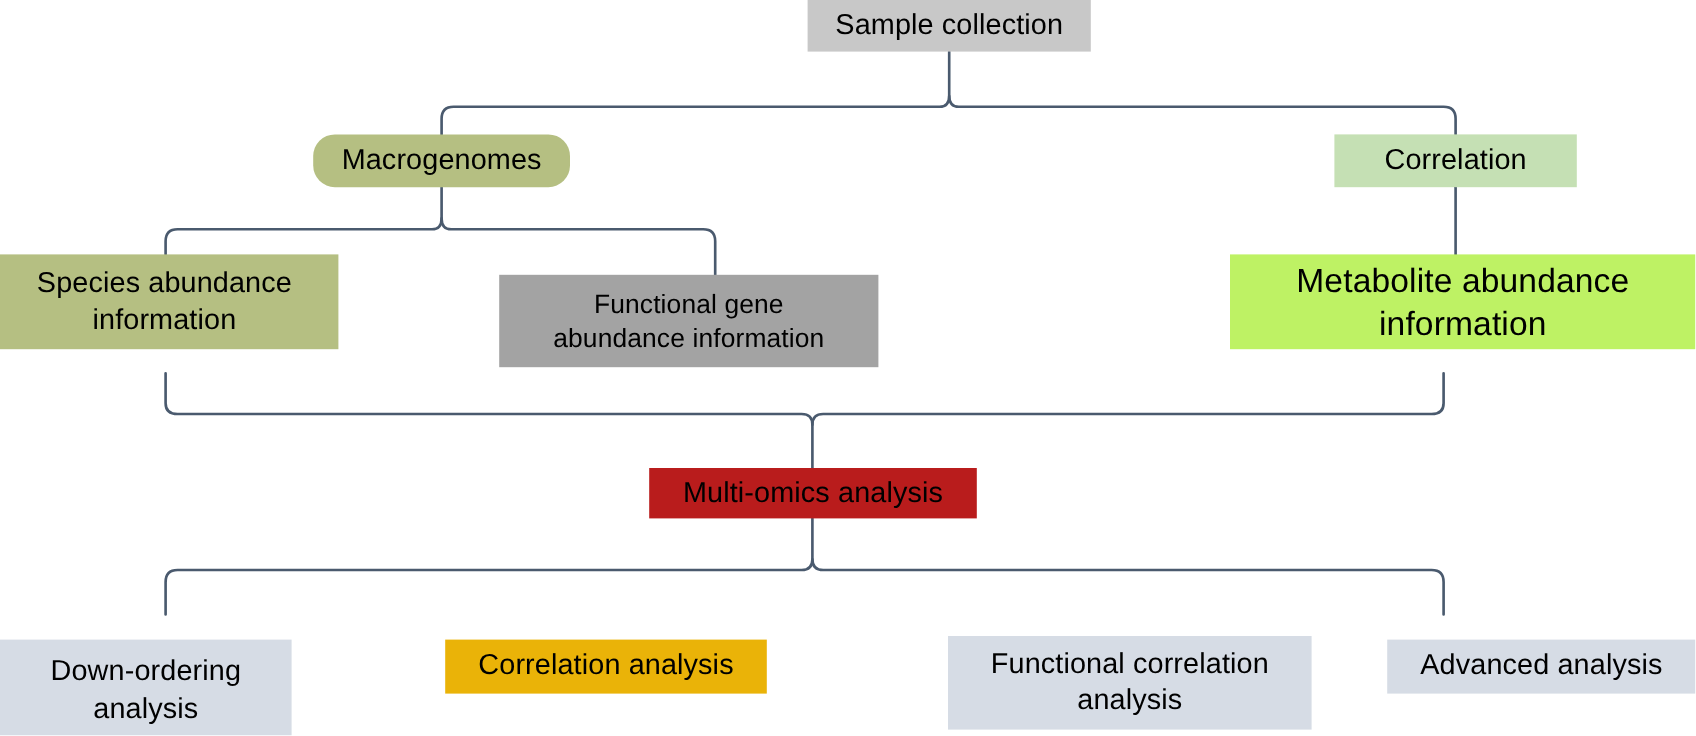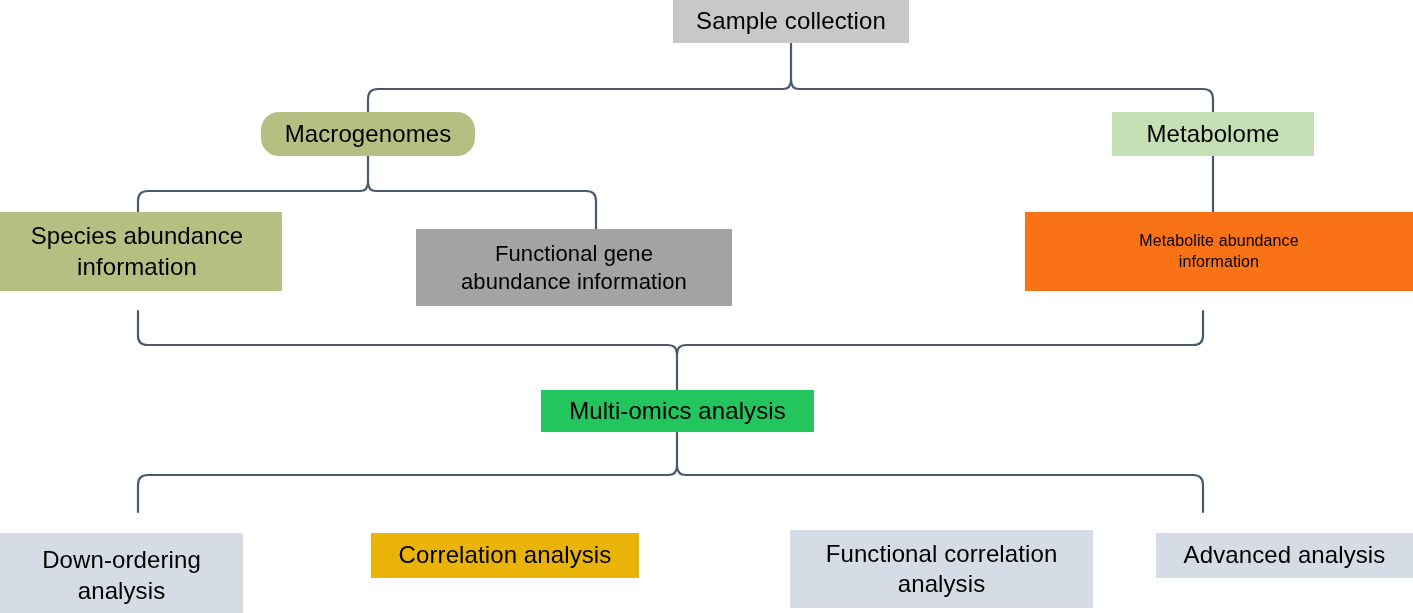--- a/index.html
+++ b/index.html
@@ -97,32 +97,32 @@
                L 1193 475
                Q 1203 475 1203 485
                L 1203 512"></path>
     </g>
   </svg>
 
   <div class="node" style="left: 673px; top: 0px; width: 236px; height: 43px; background: rgb(200, 200, 200); font-size: 24px;">Sample collection</div>
 
   <div class="node" style="left: 261px; top: 112px; width: 214px; height: 44px; background: rgb(181, 191, 130); font-size: 24px; border-radius: 18px;">Macrogenomes</div>
 
-  <div class="node" style="left: 1112px; top: 112px; width: 202px; height: 44px; background: rgb(197, 224, 180); font-size: 24px;">Metabolome</div>
+  <div class="node" style="left: 1112px; top: 112px; width: 202px; height: 44px; background: rgb(197, 224, 180); font-size: 24px;">Correlation</div>
 
   <div class="node" style="left: -8px; top: 212px; width: 290px; height: 79px; background: rgb(181, 191, 130); font-size: 24px;">Species abundance
 information</div>
 
   <div class="node" style="left: 416px; top: 229px; width: 316px; height: 77px; background: #a3a3a3; font-size: 22px;">Functional gene
 abundance information</div>
 
-  <div class="node" style="left: 1025px; top: 212px; width: 388px; height: 79px; background: #f97316; font-size: 16px;">Metabolite abundance
+  <div class="node" style="left: 1025px; top: 212px; width: 388px; height: 79px; background: #bef264; font-size: 28px;">Metabolite abundance
 information</div>
 
-  <div class="node" style="left: 541px; top: 390px; width: 273px; height: 42px; background: #22c55e; font-size: 24px;">Multi-omics analysis</div>
+  <div class="node" style="left: 541px; top: 390px; width: 273px; height: 42px; background: #b91c1c; font-size: 24px;">Multi-omics analysis</div>
 
   <div class="node" style="left: 0px; top: 533px; width: 243px; height: 85px; background: rgb(214, 220, 229); font-size: 24px;">Down-ordering
 analysis</div>
 
   <div class="node" style="left: 371px; top: 533px; width: 268px; height: 45px; background: #eab308; font-size: 24px;">Correlation analysis</div>
 
   <div class="node" style="left: 770px; top: 530px; width: 303px; height: 78px; background: rgb(214, 220, 229); font-size: 24px; margin-left: 20px;">Functional correlation
 analysis</div>
 
   <div class="node" style="left: 1156px; top: 533px; width: 257px; height: 45px; background: rgb(214, 220, 229); font-size: 24px;">Advanced analysis</div>

